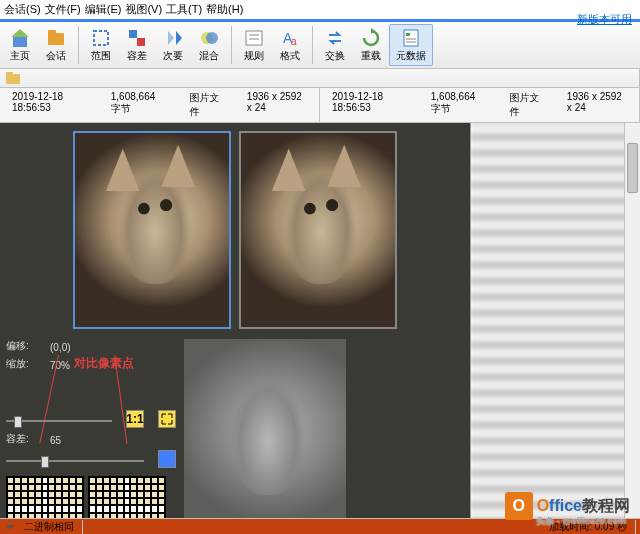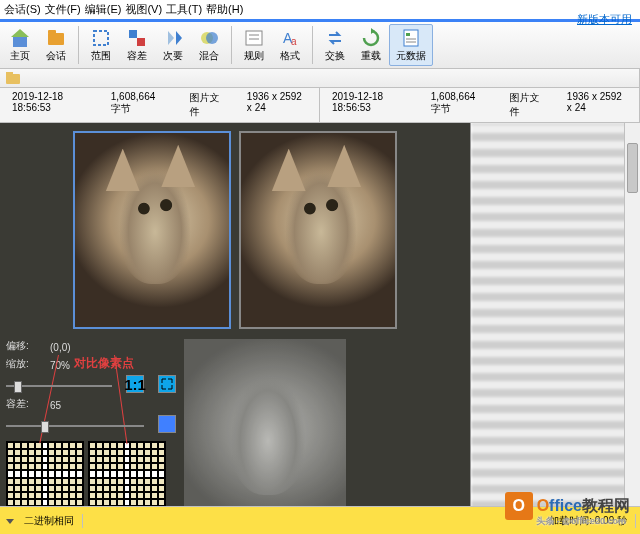--- a/index.html
+++ b/index.html
@@ -26,38 +26,38 @@
   .cat::before { content:""; position:absolute; left:28%; top:18%; width:48%; height:60%; background: radial-gradient(circle at 35% 35%, #2a2418 6%, transparent 7%), radial-gradient(circle at 65% 32%, #2a2418 6%, transparent 7%), radial-gradient(ellipse 60% 70% at 50% 55%, #c8b898, #98846a 60%, transparent 80%); border-radius: 50% 50% 45% 45%; }
   .cat::after { content:""; position:absolute; left:20%; top:8%; width:22%; height:22%; background:#b8a080; clip-path: polygon(0 100%, 50% 0, 100% 100%); }
   .catear2 { position:absolute; right:22%; top:6%; width:22%; height:22%; background:#b8a080; clip-path: polygon(0 100%, 50% 0, 100% 100%); }
   .bottom-panel { flex:1; display:flex; padding: 6px; gap: 8px; color:#ddd; font-size:10px; }
   .ctrl-col { width: 170px; display:flex; flex-direction:column; gap:4px; position:relative; }
   .ctrl-row { display:flex; align-items:flex-end; gap:14px; }
   .ctrl-row label { width:30px; }
   .slider { flex:1; height:14px; position:relative; background:transparent; }
   .slider-track { position:absolute; top:6px; left:0; right:0; height:2px; background:#888; }
   .slider-thumb { position:absolute; top:2px; width:8px; height:12px; background:#ddd; border:1px solid #666; }
-  .sqbtn { width:18px; height:18px; background:#0ea5e9; border:1px solid #888; display:flex; align-items:center; justify-content:center; font-size:15px; cursor:pointer; color:#000; font-weight:bold; }
+  .sqbtn { width:18px; height:18px; background:#fde047; border:1px solid #888; display:flex; align-items:center; justify-content:center; font-size:12px; cursor:pointer; color:#000; font-weight:bold;margin-top:35px; }
   .swatch { width:18px; height:18px; border:1px solid #888; background:#4080ff; }
   .anno { color:#e04040; font-size:12px; position:absolute; left:68px; top:16px; font-weight:bold; }
   .anno-line { position:absolute; width:1px; background:#e04040; transform-origin: top; }
   .grids-row { display:flex; gap:4px; margin-top:4px; }
   .pixgrid { width:78px; }
   .gridbox { width:78px; height:66px; background:#efe6c0; display:grid; grid-template-columns:repeat(11,1fr); grid-template-rows:repeat(9,1fr); border:1px solid #000; }
   .gridbox div { border:0.5px solid #000; }
   .gridbox div.cross { background:#fff; }
   .coord { font-size:9px; margin-top:2px; line-height:1.3; }
   .diffimg { width:162px; height:200px; background:#7a7a78; position:relative; overflow:hidden; }
   .diffcat { position:absolute; inset:0; background: radial-gradient(ellipse 80% 60% at 55% 45%, #b8b8b4, #8a8a86 40%, #5a5a56 78%); opacity:0.9; }
   .diffcat::before { content:""; position:absolute; left:28%; top:18%; width:48%; height:60%; background: radial-gradient(ellipse 60% 70% at 50% 55%, #c0c0bc, #888884 60%, transparent 80%); border-radius:50% 50% 45% 45%; }
   .rightarea { width:170px; background:#fff; border-left:1px solid #999; overflow:hidden; position:relative; }
   .mosaic { position:absolute; inset:0; background: repeating-linear-gradient(0deg, #ccc 0 8px, #eee 8px 16px), repeating-linear-gradient(90deg, rgba(100,100,100,0.3) 0 6px, rgba(200,200,200,0.3) 6px 14px); filter: blur(1.5px); opacity:0.95; }
   .scroll-track { position:absolute; right:0; top:0; bottom:0; width:16px; background:#f0f0f0; border-left:1px solid #c0c0c0; }
   .scroll-thumb { position:absolute; top:20px; left:2px; right:2px; height:50px; background:#c8c8c8; border:1px solid #a0a0a0; border-radius:2px; }
-  .statusbar { position:absolute; bottom:0; left:0; right:0; height:28px; background:#fde047; border-top:1px solid #c0c0c0; display:flex; align-items:center; font-size:10px; padding:0 4px; }
+  .statusbar { position:absolute; bottom:0; left:0; right:0; height:16px; background:#c2410c; border-top:1px solid #c0c0c0; display:flex; align-items:center; font-size:10px; padding:0 4px; }
   .statusbar .seg { border-right:1px solid #c0c0c0; padding:0 8px; }
   .watermark { position:absolute; right:10px; bottom:14px; display:flex; align-items:center; gap:4px; z-index:10; }
   .wm-badge { width:28px; height:28px; background:#e67817; border-radius:3px; display:flex; align-items:center; justify-content:center; color:#fff; font-weight:bold; font-size:16px; }
   .wm-text b { color:#e67817; font-size:16px; }
   .wm-text span { color:#2b6bb5; font-size:16px; font-weight:bold; }
   .wm-sub { position:absolute; right:14px; bottom:6px; color:#999; font-size:9px; text-shadow:0 0 2px #fff;font-weight:bold; }
 </style>
 </head>
 <body>
 

